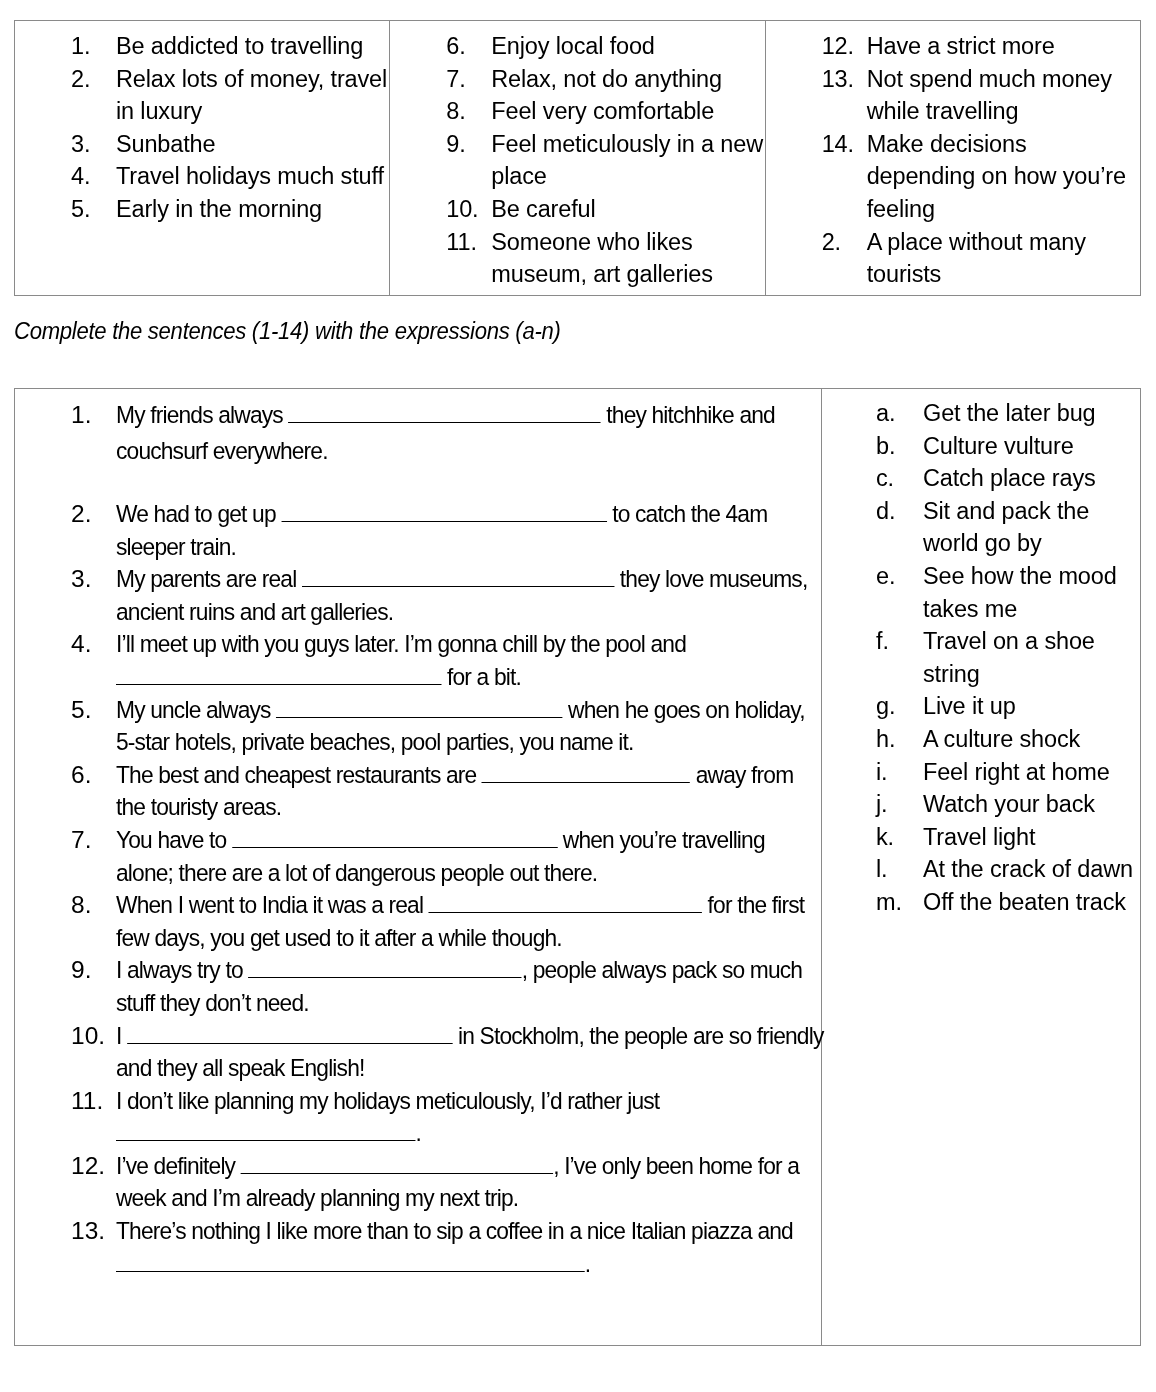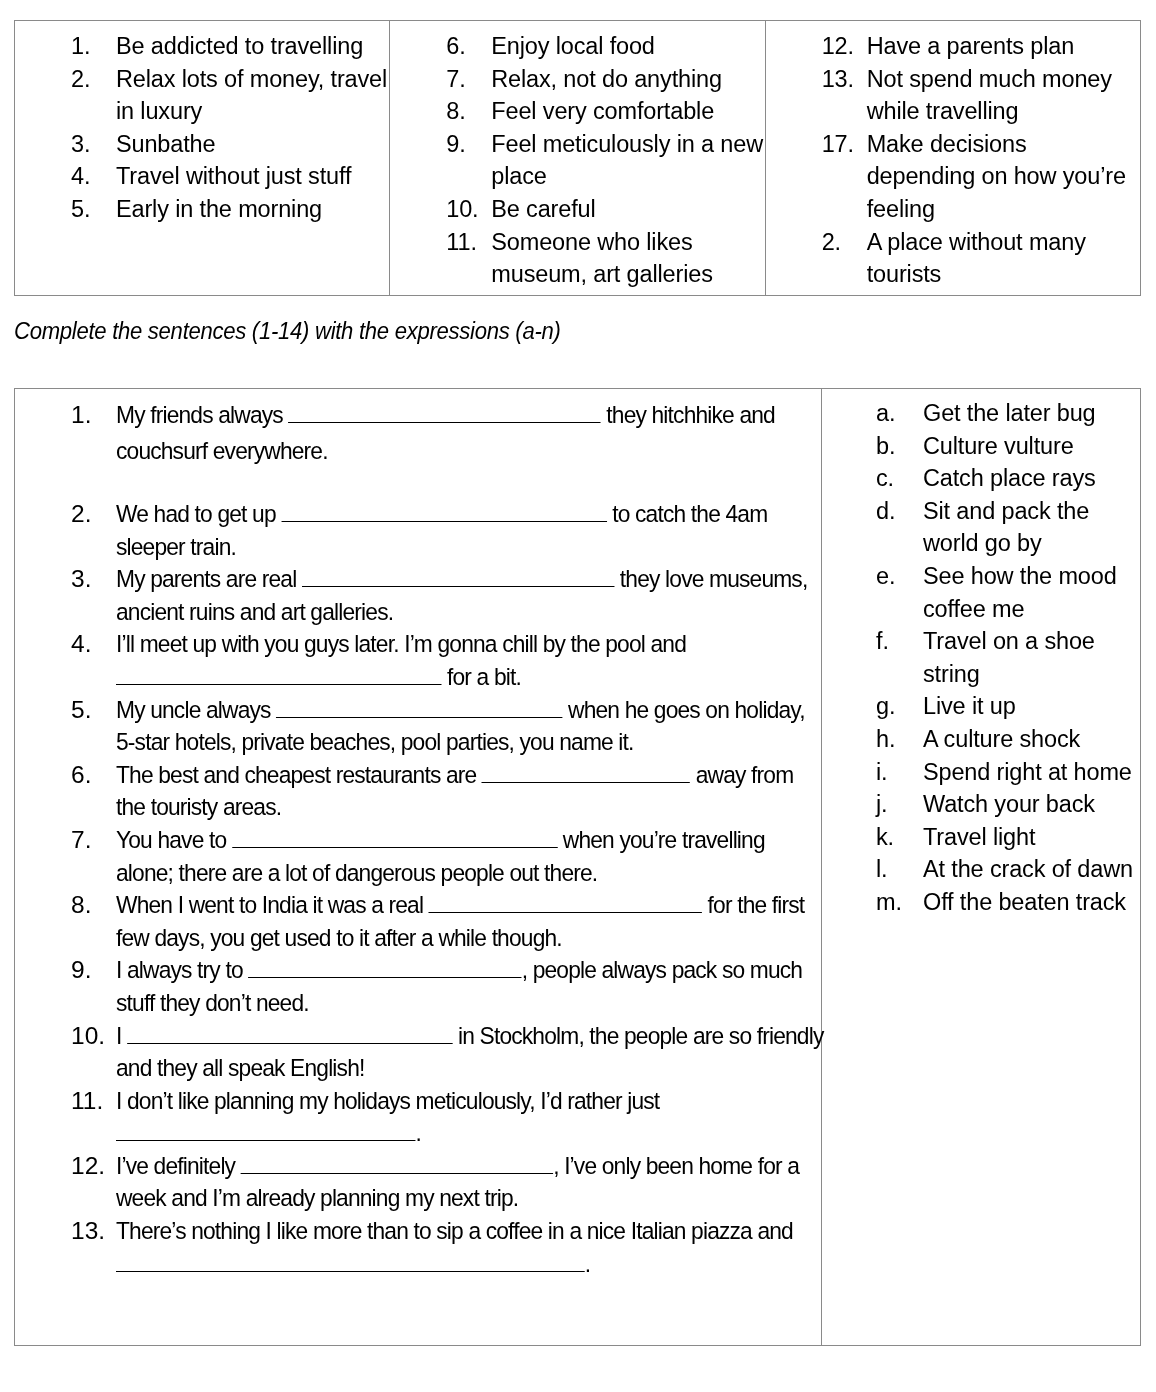--- a/index.html
+++ b/index.html
@@ -53,39 +53,39 @@
 <body>
 
 <table id="top-table" class="tbl">
   <tbody>
       <tr>
     <td>
           <ul class="list top-list">
             <li><span class="num">1.</span><span>Be addicted to travelling</span></li>
             <li><span class="num">2.</span><span>Relax lots of money, travel in luxury</span></li>
             <li><span class="num">3.</span><span>Sunbathe</span></li>
-            <li><span class="num">4.</span><span>Travel without just stuff</span></li>
+            <li><span class="num">4.</span><span>Travel holidays much stuff</span></li>
             <li><span class="num">5.</span><span>Early in the morning</span></li>
           </ul>
         </td>
     <td>
           <ul class="list top-list">
             <li><span class="num">6.</span><span>Enjoy local food</span></li>
             <li><span class="num">7.</span><span>Relax, not do anything</span></li>
             <li><span class="num">8.</span><span>Feel very comfortable</span></li>
             <li><span class="num">9.</span><span>Feel meticulously in a new place</span></li>
             <li><span class="num">10.</span><span>Be careful</span></li>
             <li><span class="num">11.</span><span>Someone who likes museum, art galleries</span></li>
           </ul>
         </td>
     <td>
           <ul class="list top-list">
-            <li><span class="num">12.</span><span>Have a parents plan</span></li>
+            <li><span class="num">12.</span><span>Have a strict more</span></li>
             <li><span class="num">13.</span><span>Not spend much money while travelling</span></li>
-            <li><span class="num">17.</span><span>Make decisions depending on how you’re feeling</span></li>
+            <li><span class="num">14.</span><span>Make decisions depending on how you’re feeling</span></li>
             <li><span class="num">2.</span><span>A place without many tourists</span></li>
           </ul>
         </td>
   </tr>
 </tbody>
   </table>
 
 <div id="instruction">Complete the sentences (1-14) with the expressions (a-n)</div>
 
 <table id="bottom-table" class="tbl">
@@ -146,25 +146,25 @@
               <span class="sent-text"><span>There’s nothing I like more than to sip a coffee in a nice Italian piazza and </span><span class="blank" style="width: 504px;"></span><span>.</span></span>
             </li>
           </ul>
         </td>
     <td>
           <ul class="list expr-list" id="expr-list">
             <li><span class="num">a.</span><span>Get the later bug</span></li>
             <li><span class="num">b.</span><span>Culture vulture</span></li>
             <li><span class="num">c.</span><span>Catch place rays</span></li>
             <li><span class="num">d.</span><span>Sit and pack the world go by</span></li>
-            <li><span class="num">e.</span><span>See how the mood coffee me</span></li>
+            <li><span class="num">e.</span><span>See how the mood takes me</span></li>
             <li><span class="num">f.</span><span>Travel on a shoe string</span></li>
             <li><span class="num">g.</span><span>Live it up</span></li>
             <li><span class="num">h.</span><span>A culture shock</span></li>
-            <li><span class="num">i.</span><span>Spend right at home</span></li>
+            <li><span class="num">i.</span><span>Feel right at home</span></li>
             <li><span class="num">j.</span><span>Watch your back</span></li>
             <li><span class="num">k.</span><span>Travel light</span></li>
             <li><span class="num">l.</span><span>At the crack of dawn</span></li>
             <li><span class="num">m.</span><span>Off the beaten track</span></li>
           </ul>
         </td>
   </tr>
 </tbody>
   </table>
 

